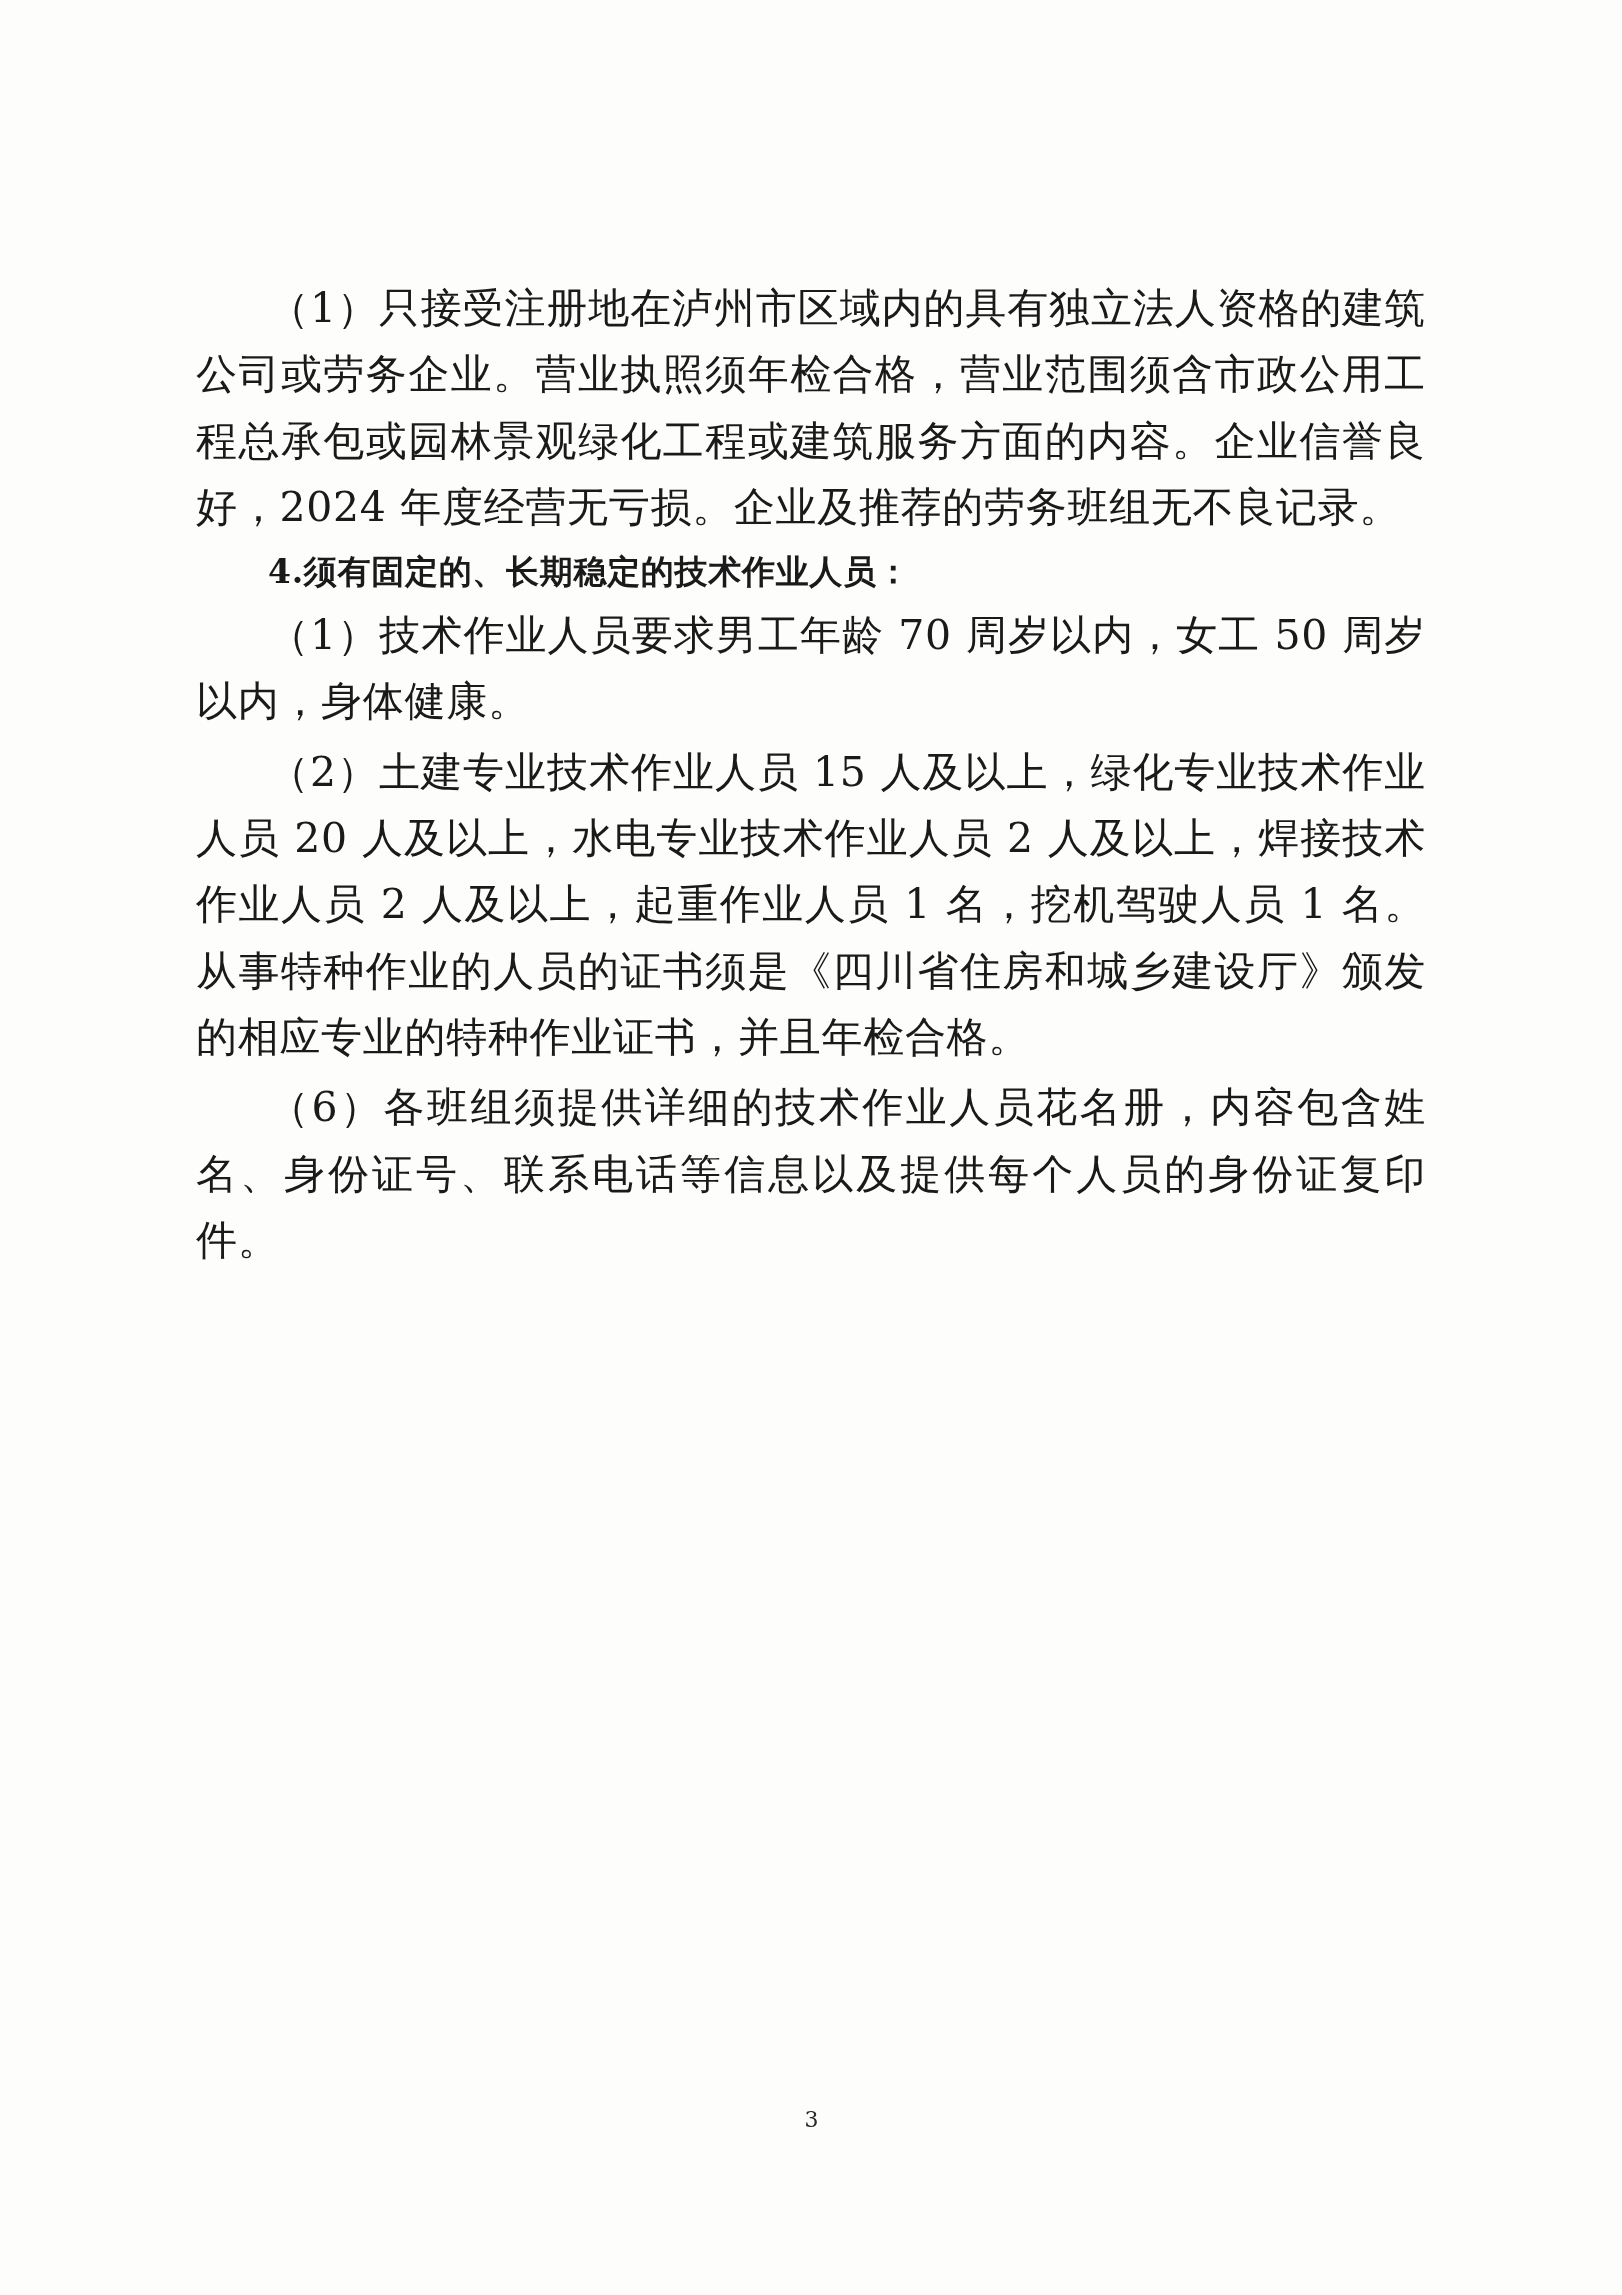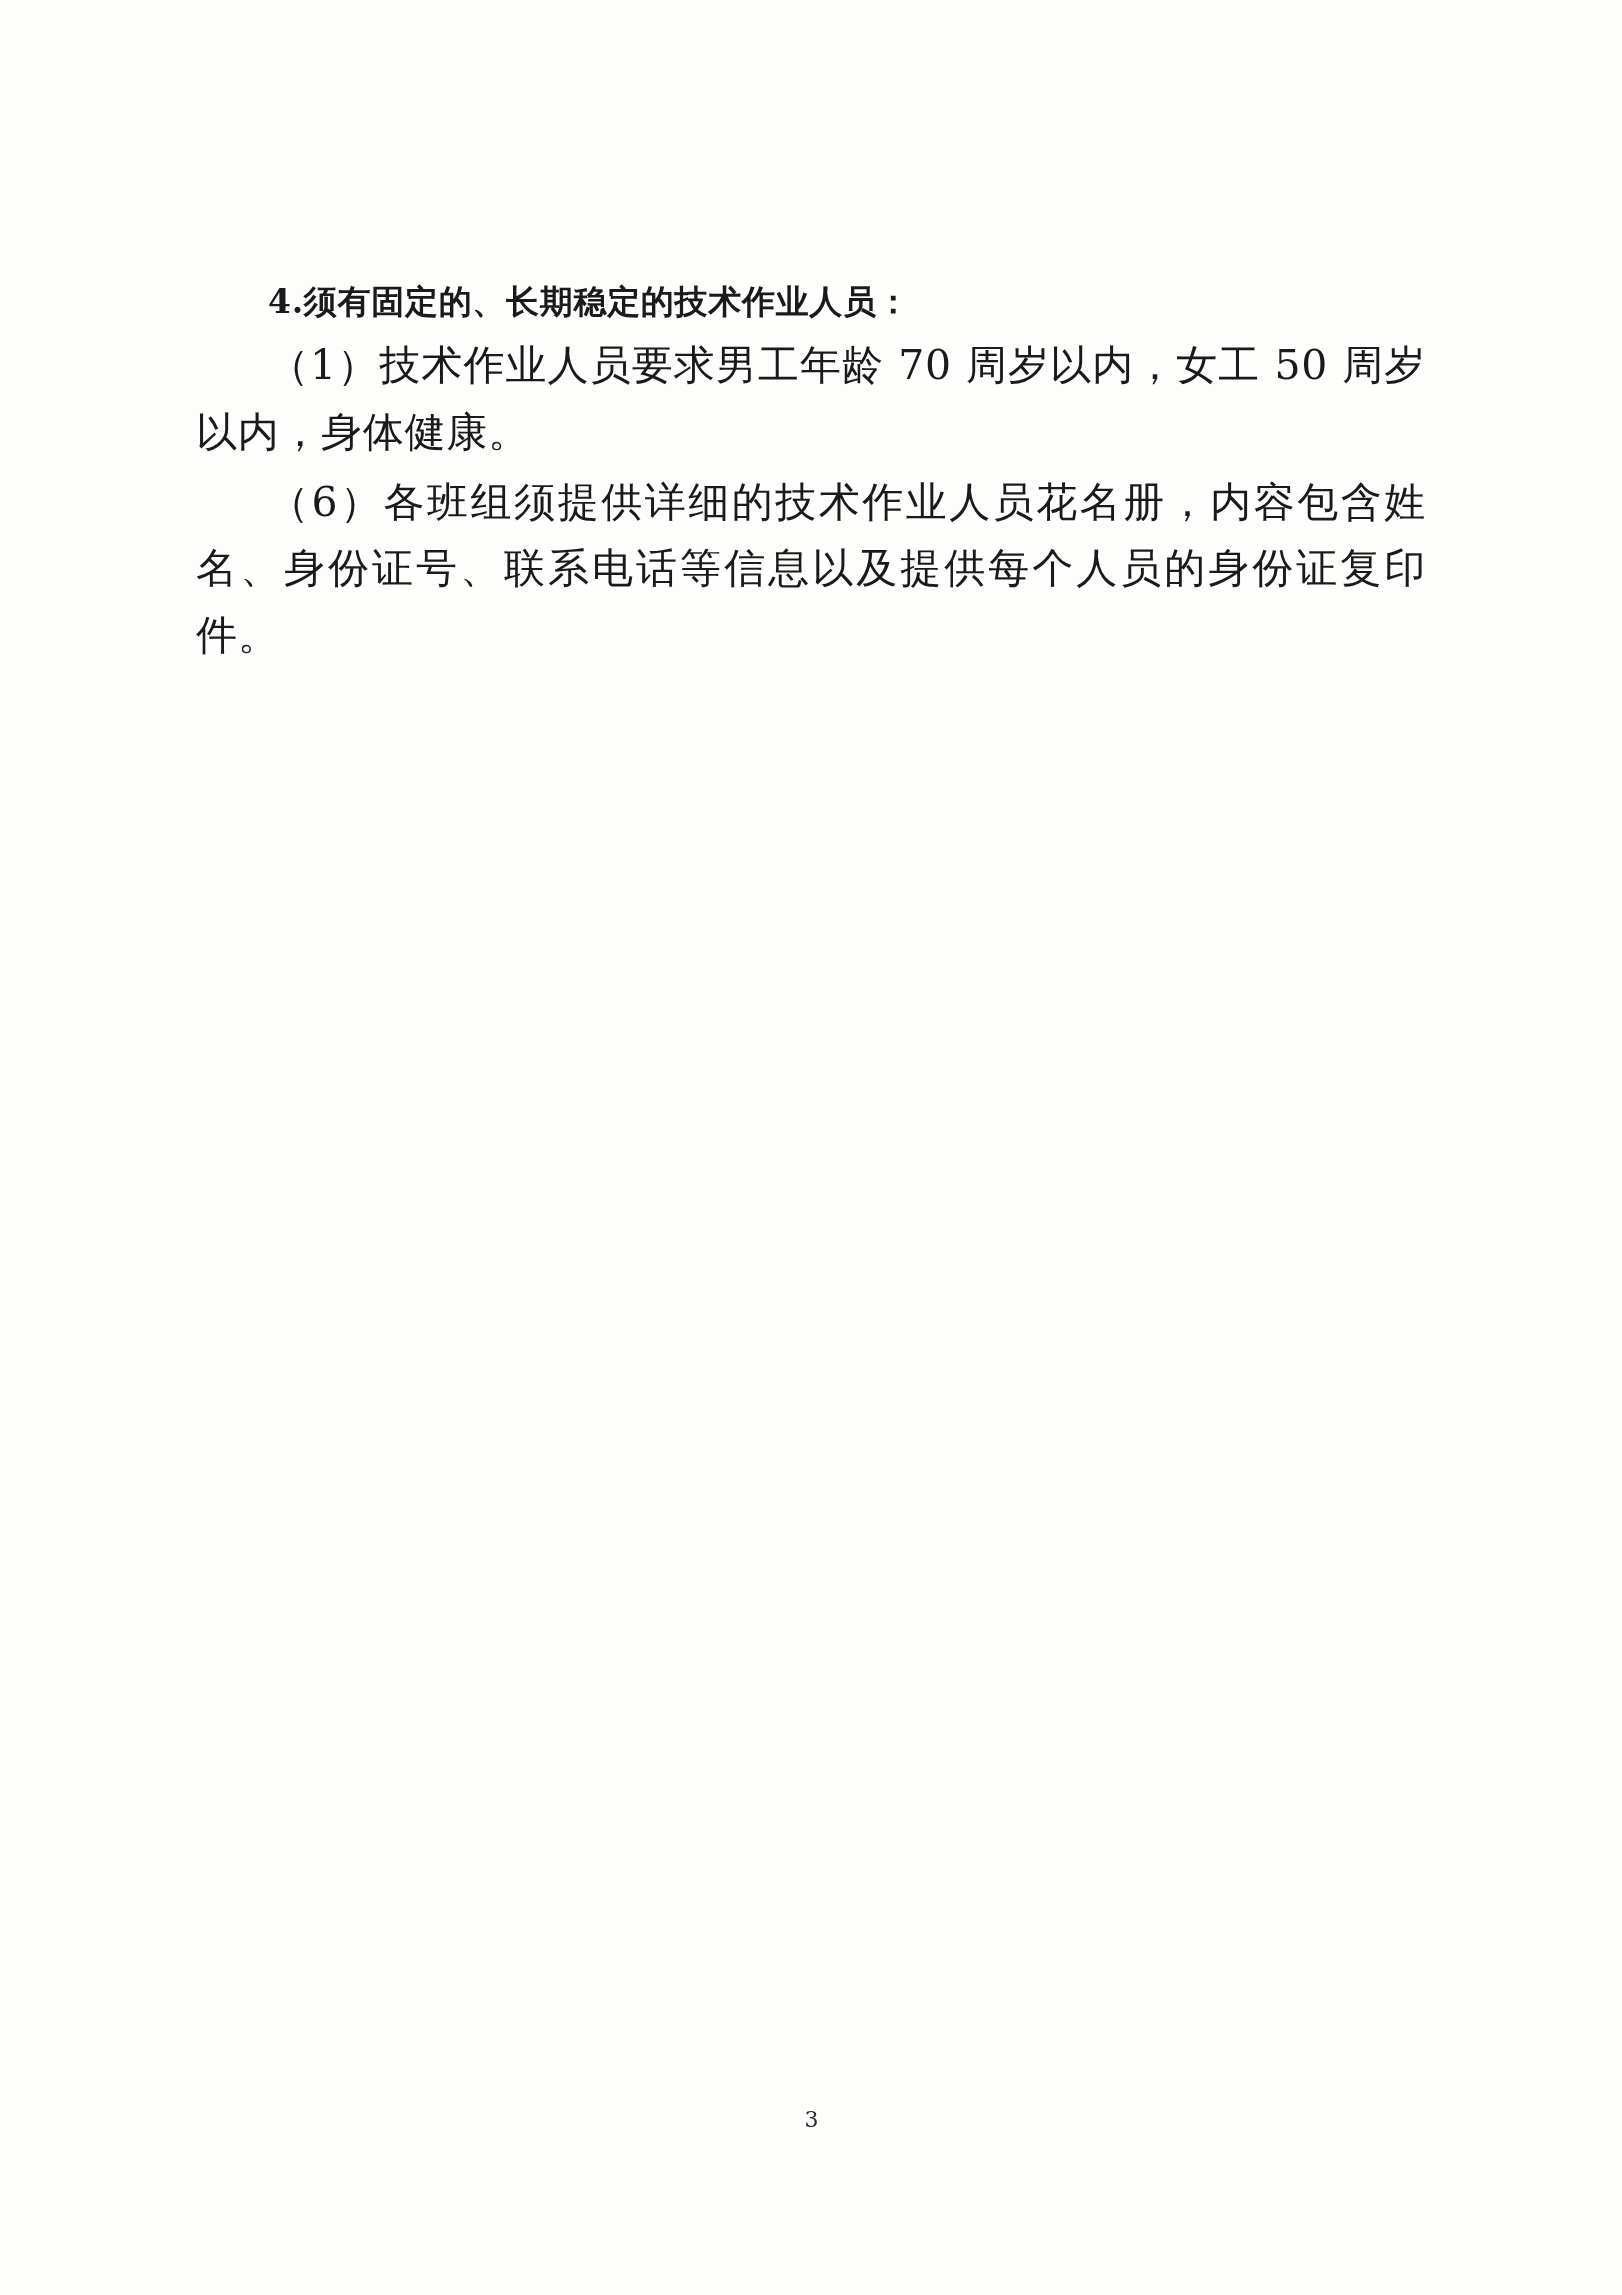--- a/index.html
+++ b/index.html
@@ -59,27 +59,29 @@
     font-family: "DejaVu Serif", "Liberation Serif", serif;
     color: #2a2a2a;
   }
 </style>
 </head>
 <body>
 
 <div class="page">
   <div class="content">
 
+    <p class="para indent">（1）只接受注册地在泸州市区域内的具有独立法人资格的建筑公司或劳务企业。营业执照须年检合格，营业范围须含市政公用工程总承包或园林景观绿化工程或建筑服务方面的内容。企业信誉良好，2024 年度经营无亏损。企业及推荐的劳务班组无不良记录。</p>
 
 
 
     <p class="heading">4.须有固定的、长期稳定的技术作业人员：</p>
 
     <p class="para indent">（1）技术作业人员要求男工年龄 70 周岁以内，女工 50 周岁以内，身体健康。</p>
 
+    <p class="para indent">（2）土建专业技术作业人员 15 人及以上，绿化专业技术作业人员 20 人及以上，水电专业技术作业人员 2 人及以上，焊接技术作业人员 2 人及以上，起重作业人员 1 名，挖机驾驶人员 1 名。从事特种作业的人员的证书须是《四川省住房和城乡建设厅》颁发的相应专业的特种作业证书，并且年检合格。</p>
 
     <p class="para indent">（6）各班组须提供详细的技术作业人员花名册，内容包含姓名、身份证号、联系电话等信息以及提供每个人员的身份证复印件。</p>
 
 
   </div>
 
   <div class="page-number">3</div>
 </div>
 
 

